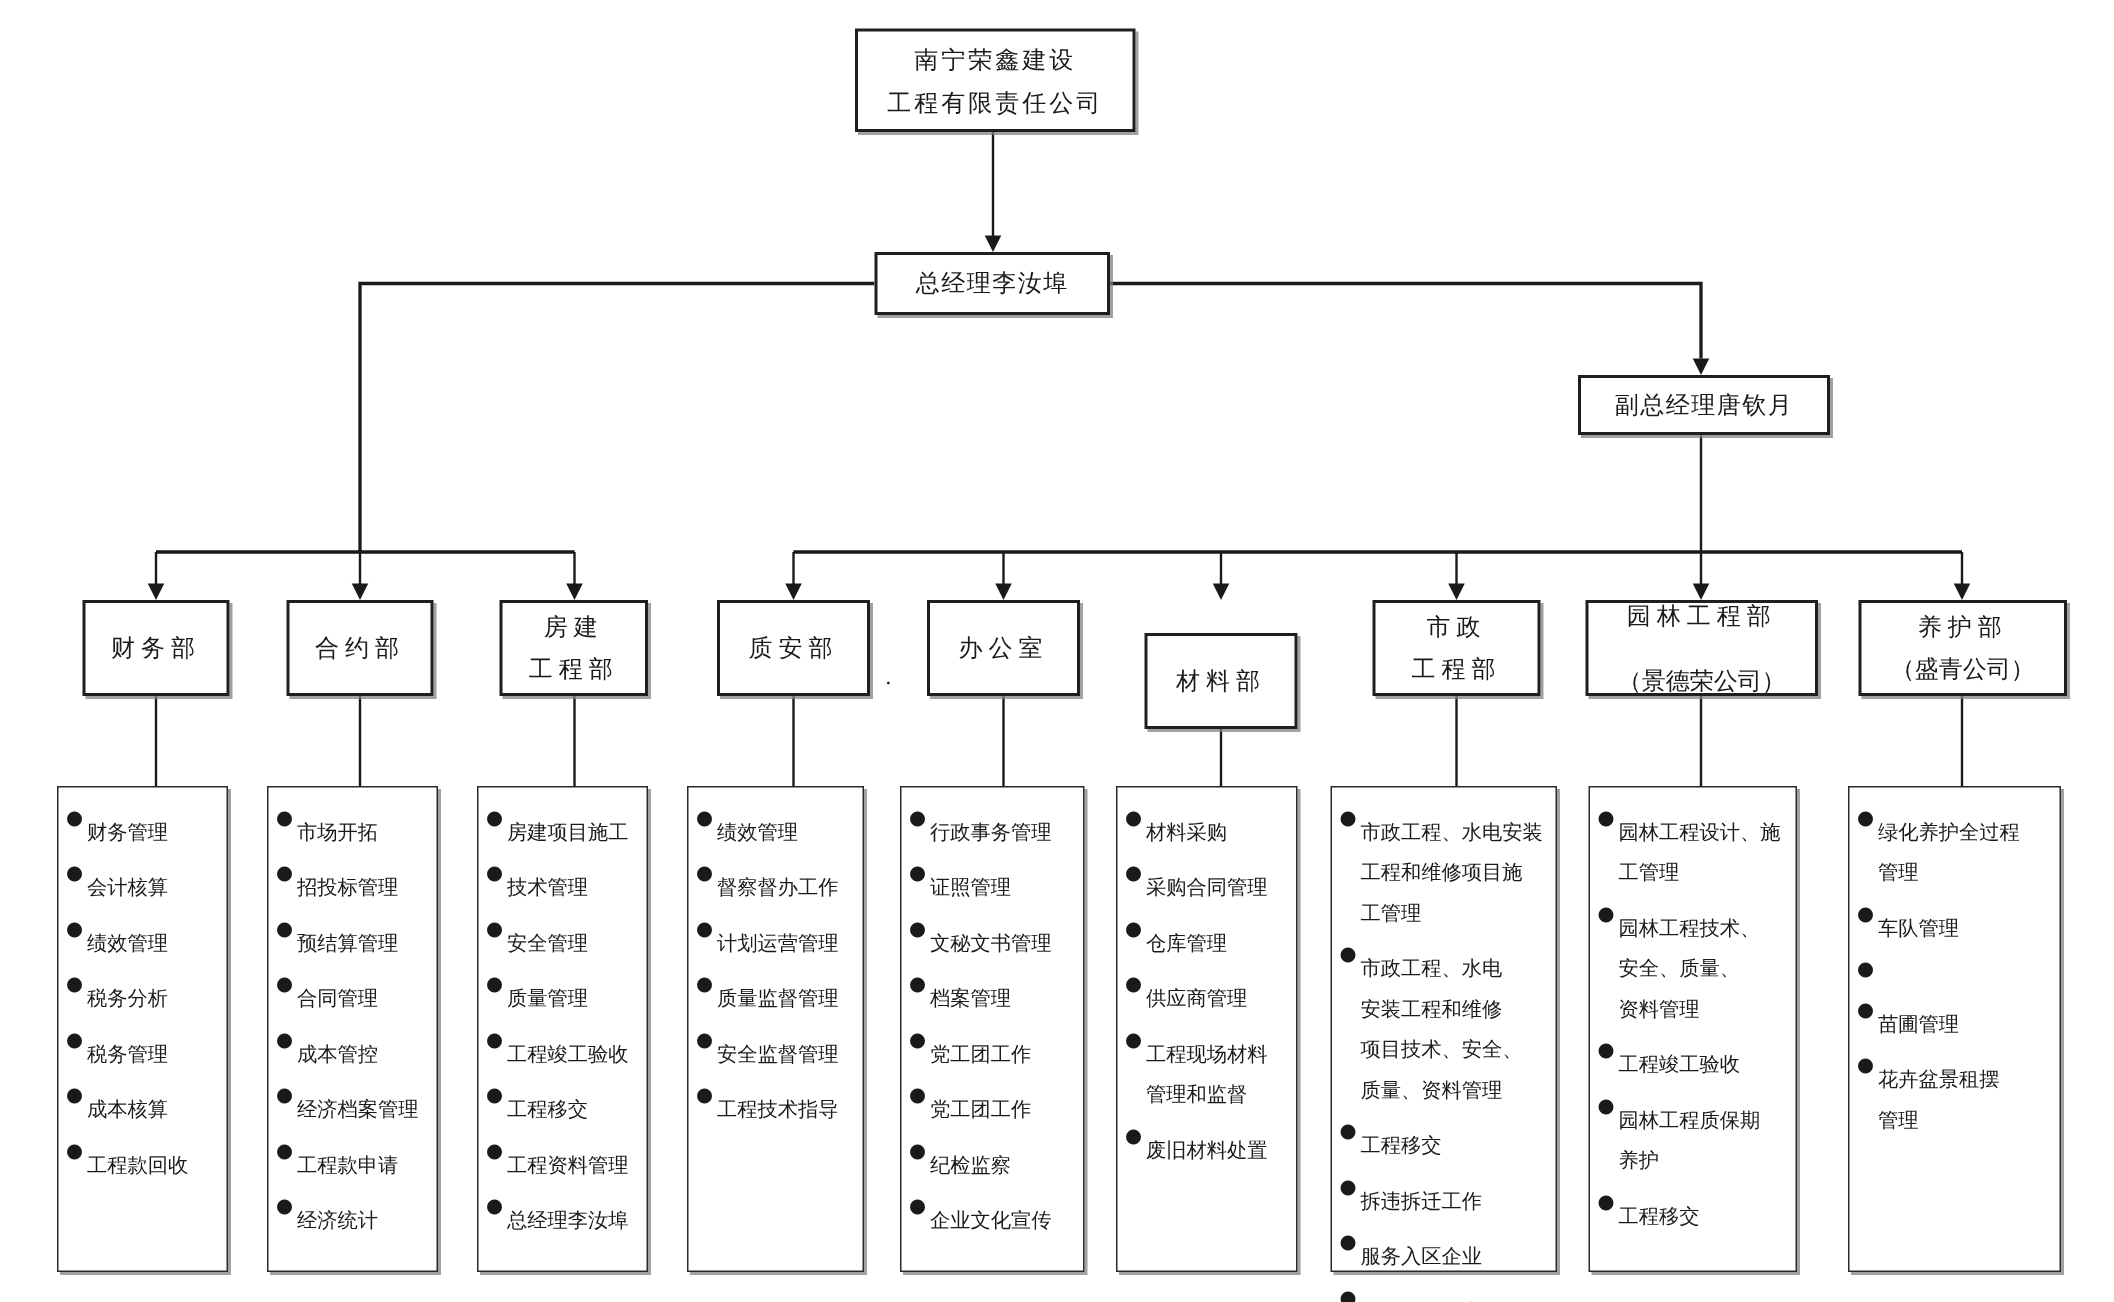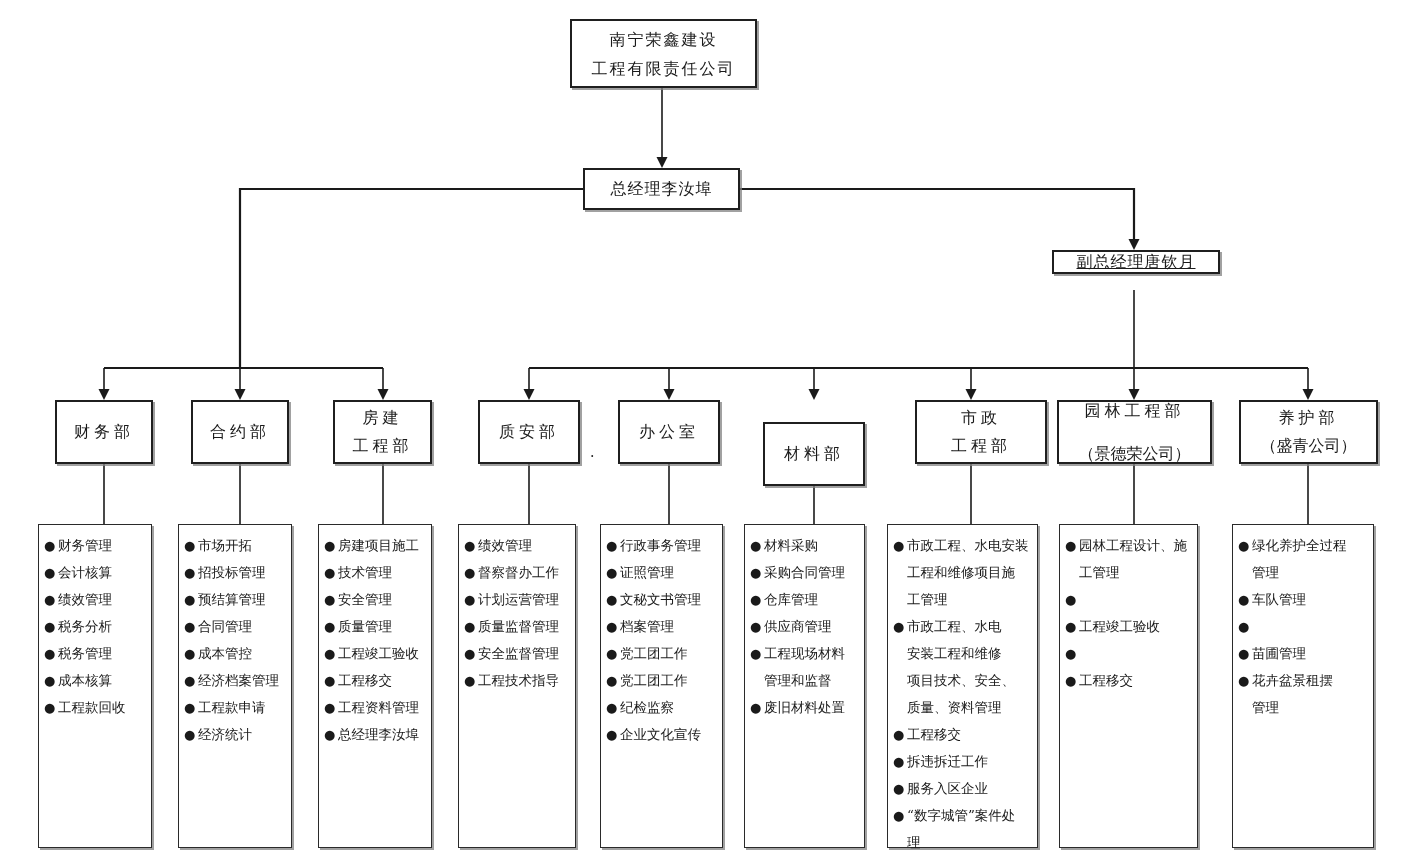--- a/index.html
+++ b/index.html
@@ -32,22 +32,22 @@
   }
   .root-box {
     left: 570px; top: 19px; width: 187px; height: 69px;
     font-size: 16px; letter-spacing: 2px; line-height: 29px;
   }
   .gm-box {
     left: 583px; top: 168px; width: 157px; height: 42px;
     font-size: 16px; letter-spacing: 1px;
   }
   .deputy-box {
-    left: 1052px; top: 250px; width: 168px; height: 24px;
-    font-size: 16px; letter-spacing: 1px; text-decoration: underline;
+    left: 1052px; top: 250px; width: 168px; height: 40px;
+    font-size: 16px; letter-spacing: 1px;
   }
   .dept-box {
     top: 400px; height: 64px;
     font-size: 16px; letter-spacing: 4px; line-height: 28px;
   }
   .dept-box .paren-line { letter-spacing: 0px; }
   .list-box {
     position: absolute;
     top: 524px; height: 324px;
     background: #ffffff;
@@ -60,21 +60,21 @@
     display: flex;
     align-items: flex-start;
     font-size: 13.5px;
     line-height: 27px;
   }
   .bullet {
     flex: 0 0 14px;
     font-size: 13px;
     line-height: 27px;
   }
-  .duty-lines { flex: 1 1 auto; }
+  .duty-lines { flex: 1 1 auto; margin-top: 10px; }
   .duty-line { display: block; }
   .stray-mark {
     position: absolute;
     left: 590px; top: 444px;
     font-size: 14px;
   }
   .name-line { display: block; }
 </style>
 </head>
 <body>
@@ -430,21 +430,21 @@
             <span class="duty-line">管理和监督</span>
           </span>
         </div>
         <div class="duty-item">
           <span class="bullet">●</span>
           <span class="duty-lines">
             <span class="duty-line">废旧材料处置</span>
           </span>
         </div>
       </div>
-      <div class="box dept-box" style="left: 915px; width: 132px;">
+      <div class="box dept-box" style="left: 915px; width: 112px;">
         <span class="name-line">市政</span>
         <span class="name-line">工程部</span>
       </div>
       <div class="list-box" style="left: 887px; width: 151px;">
         <div class="duty-item">
           <span class="bullet">●</span>
           <span class="duty-lines">
             <span class="duty-line">市政工程、水电安装</span>
             <span class="duty-line">工程和维修项目施</span>
             <span class="duty-line">工管理</span>
@@ -492,29 +492,38 @@
       <div class="list-box" style="left: 1059px; width: 139px;">
         <div class="duty-item">
           <span class="bullet">●</span>
           <span class="duty-lines">
             <span class="duty-line">园林工程设计、施</span>
             <span class="duty-line">工管理</span>
           </span>
         </div>
         <div class="duty-item">
           <span class="bullet">●</span>
+          <span class="duty-lines">
+            <span class="duty-line">园林工程技术、</span>
+            <span class="duty-line">安全、质量、</span>
+            <span class="duty-line">资料管理</span>
+          </span>
         </div>
         <div class="duty-item">
           <span class="bullet">●</span>
           <span class="duty-lines">
             <span class="duty-line">工程竣工验收</span>
           </span>
         </div>
         <div class="duty-item">
           <span class="bullet">●</span>
+          <span class="duty-lines">
+            <span class="duty-line">园林工程质保期</span>
+            <span class="duty-line">养护</span>
+          </span>
         </div>
         <div class="duty-item">
           <span class="bullet">●</span>
           <span class="duty-lines">
             <span class="duty-line">工程移交</span>
           </span>
         </div>
       </div>
       <div class="box dept-box" style="left: 1239px; width: 139px;">
         <span class="name-line">养护部</span>

